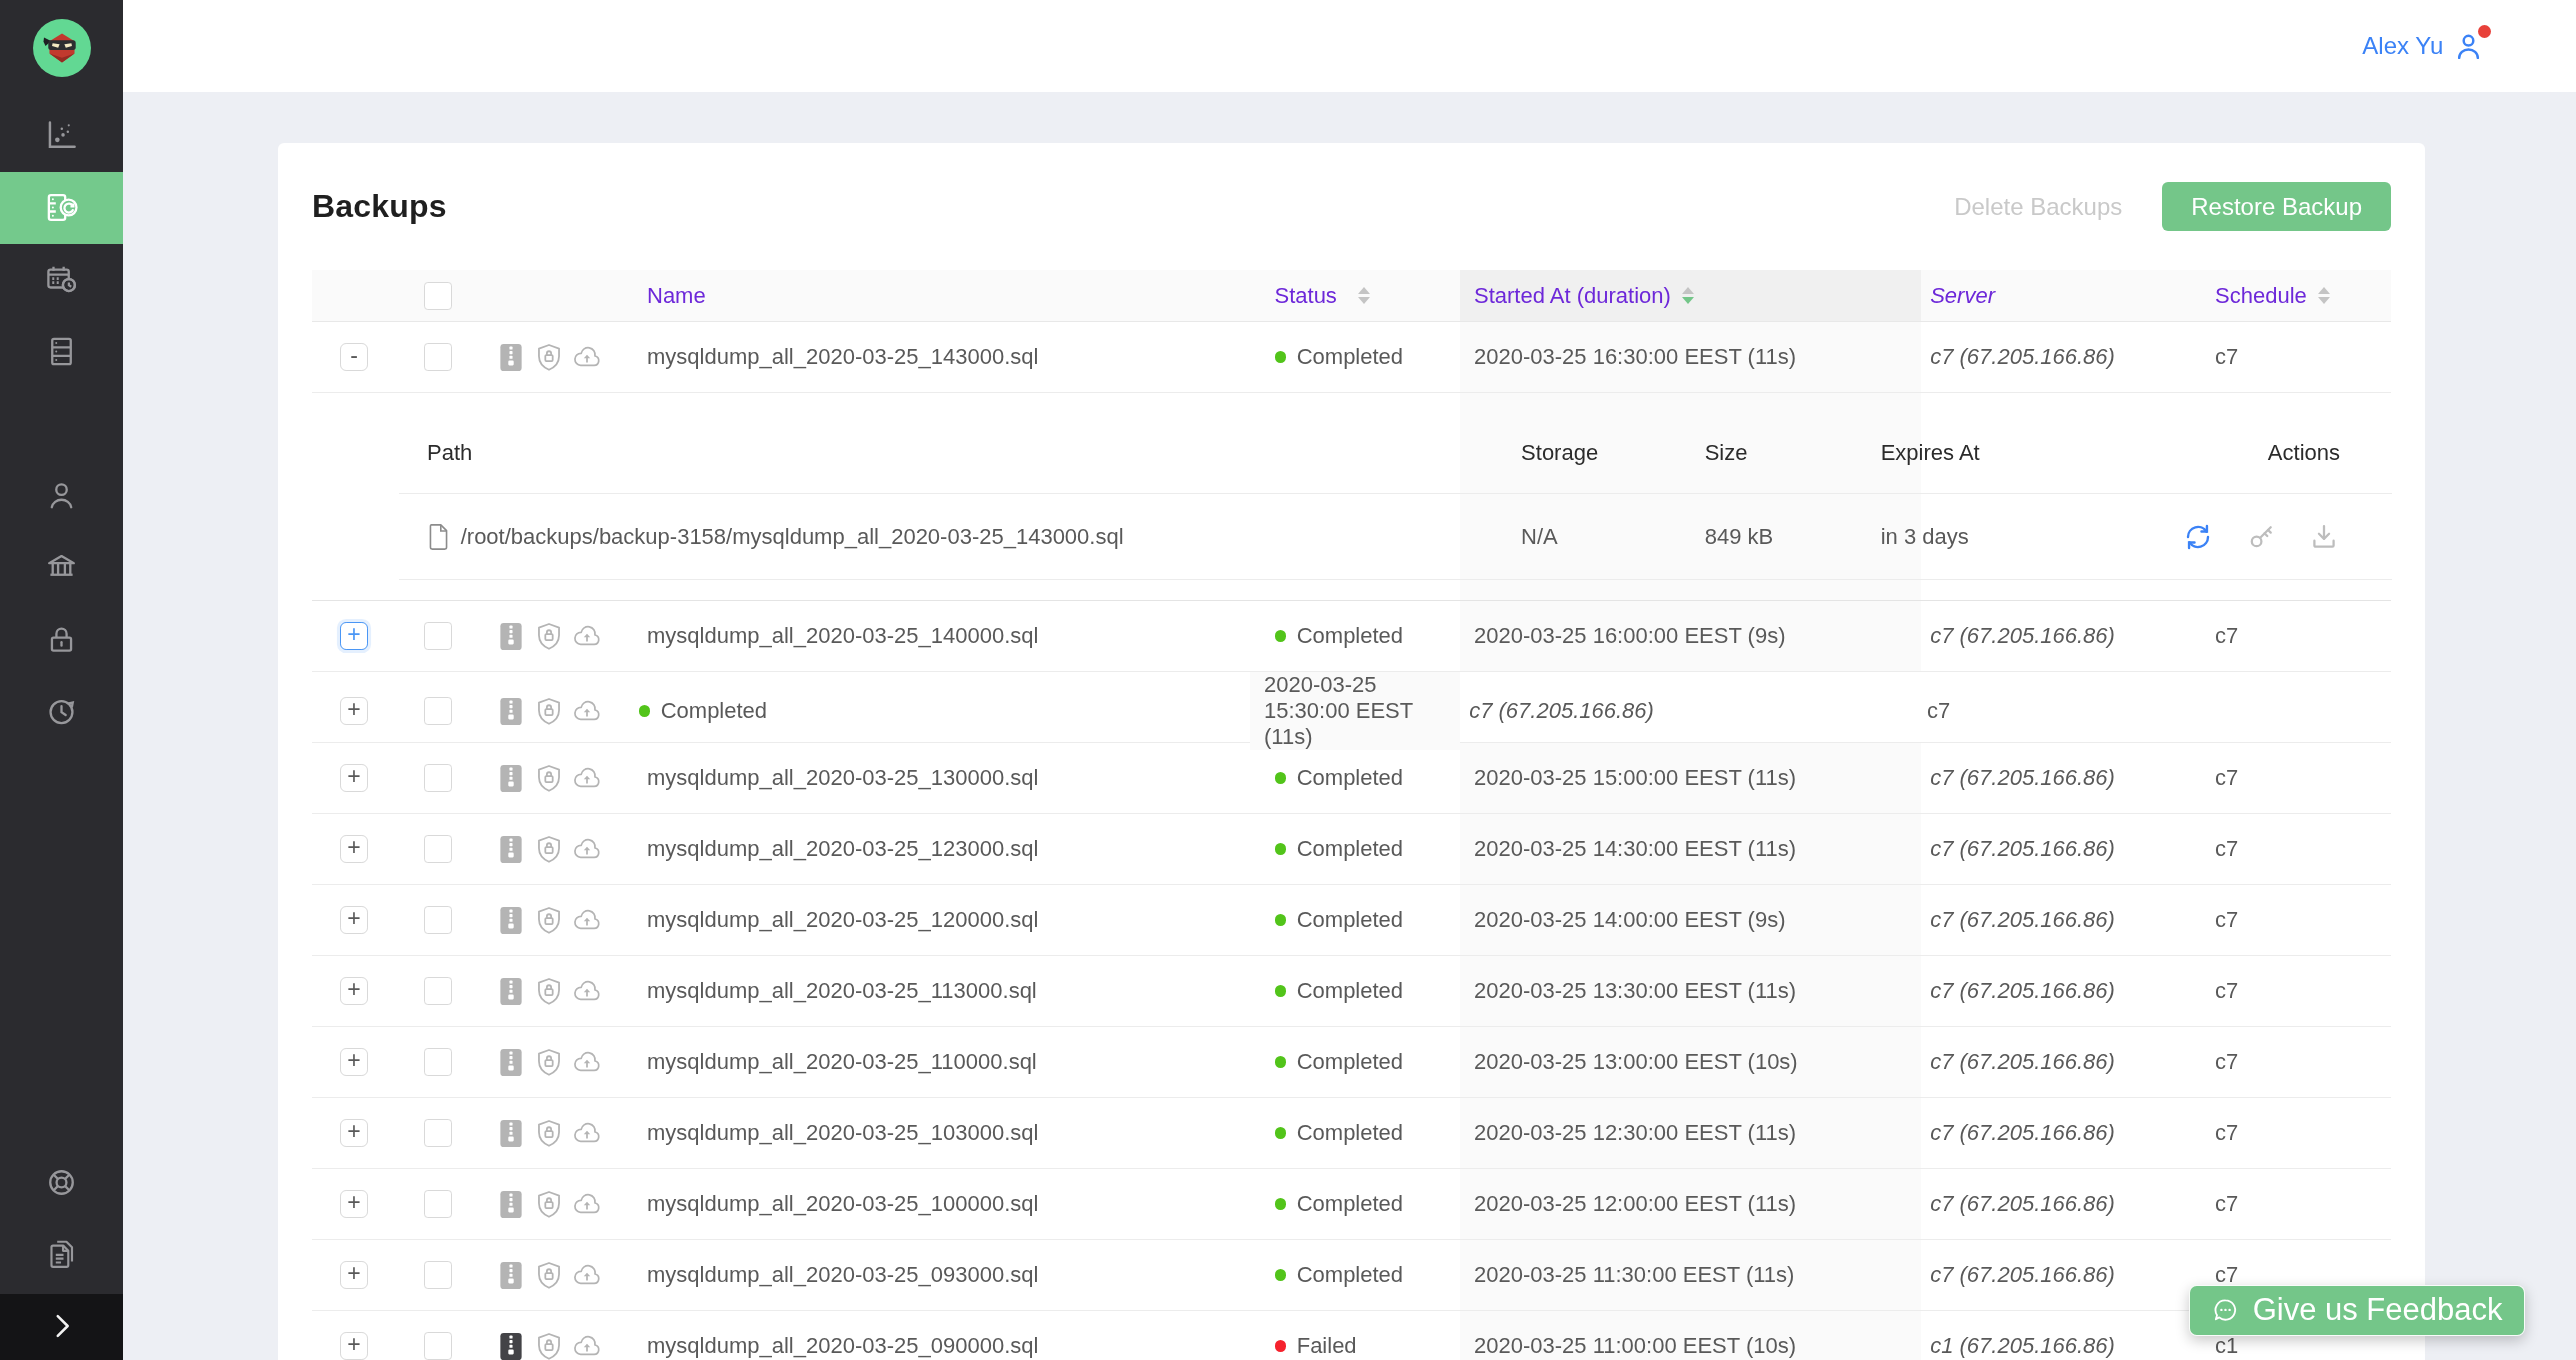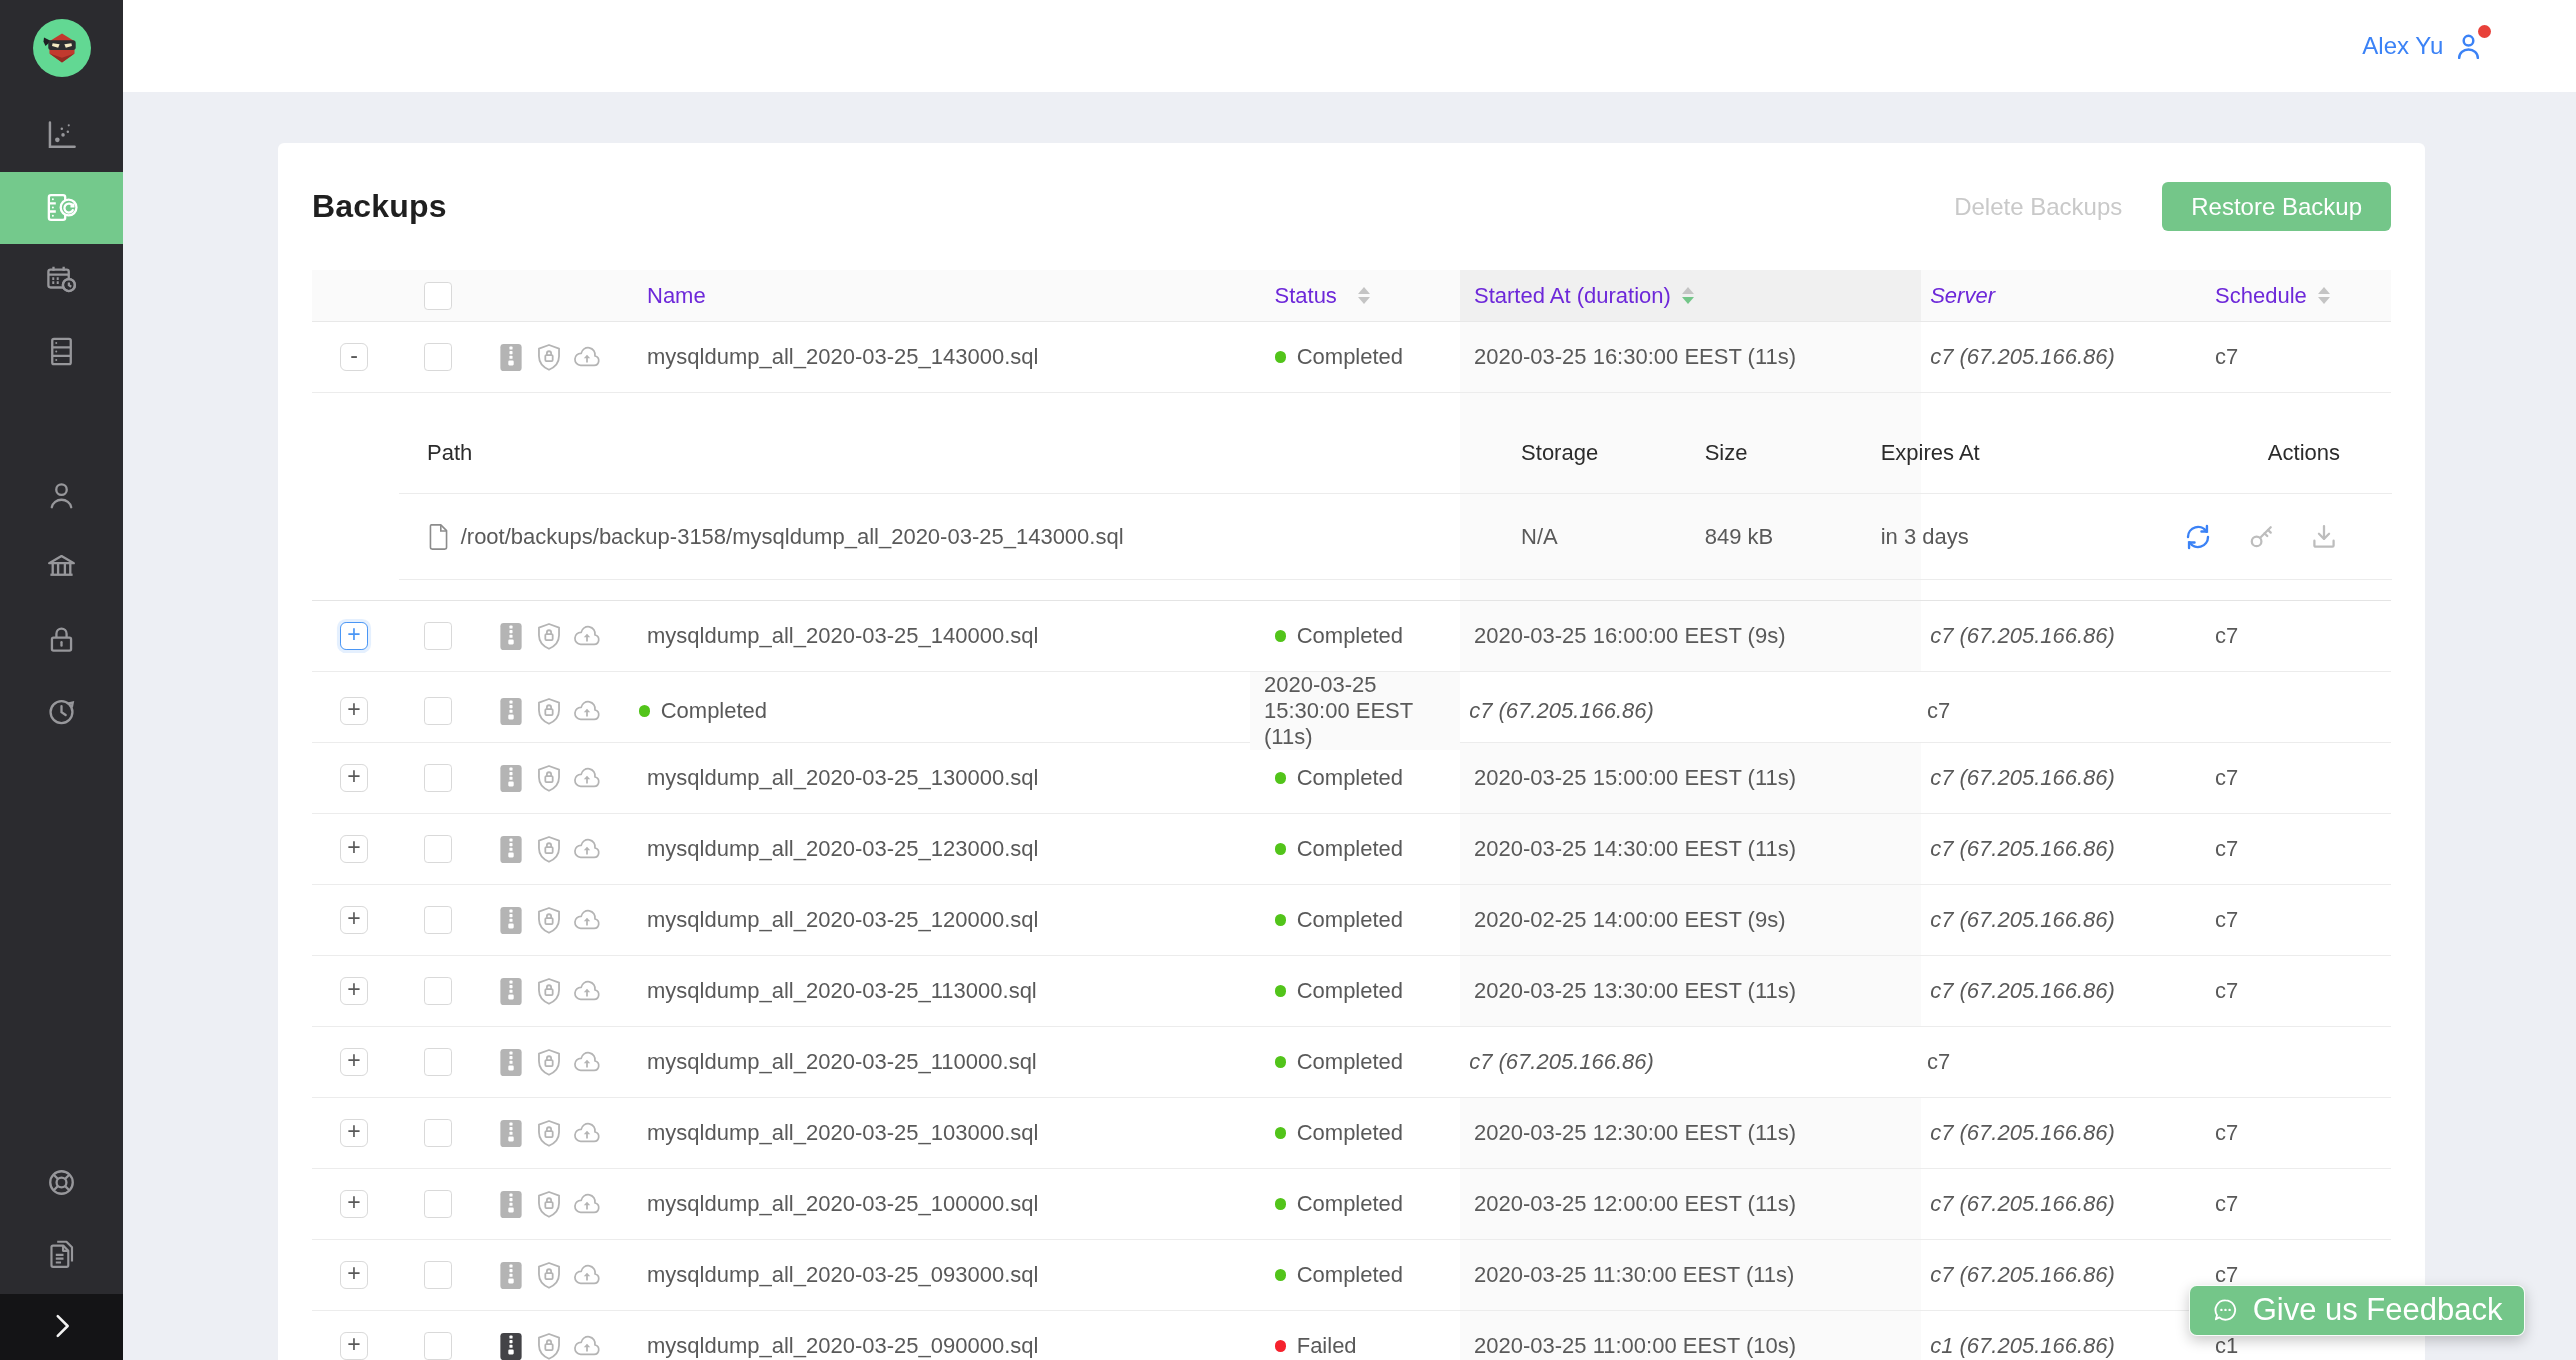--- a/index.html
+++ b/index.html
@@ -542,21 +542,21 @@
               <path d="M7.1 17.3h12.5a4.4 4.4 0 0 0 .8-8.7A6.4 6.4 0 0 0 7.6 6.2a4.8 4.8 0 0 0-.5 11.1Z" stroke-linejoin="round"></path>
               <path d="M13 7.4l3 3.4h-6z" fill="currentColor" stroke="none"></path>
               <path d="M13 10.4v3.6" stroke-linecap="round"></path>
             </svg>
     </div>
     <div class="tcell col-name">mysqldump_all_2020-03-25_120000.sql</div>
     <div class="tcell col-status">
       <span class="dot success"></span>
       <span class="status-text">Completed</span>
     </div>
-    <div class="tcell col-started">2020-02-25 14:00:00 EEST (9s)</div>
+    <div class="tcell col-started">2020-03-25 14:00:00 EEST (9s)</div>
     <div class="tcell col-server">c7 (67.205.166.86)</div>
     <div class="tcell col-schedule">c7</div>
   </div>
 
   <div class="trow">
     <div class="tcell col-expand">
             <span class="expand-btn">+</span>
           </div>
     <div class="tcell col-check">
             <span class="checkbox"></span>
@@ -618,20 +618,21 @@
               <path d="M7.1 17.3h12.5a4.4 4.4 0 0 0 .8-8.7A6.4 6.4 0 0 0 7.6 6.2a4.8 4.8 0 0 0-.5 11.1Z" stroke-linejoin="round"></path>
               <path d="M13 7.4l3 3.4h-6z" fill="currentColor" stroke="none"></path>
               <path d="M13 10.4v3.6" stroke-linecap="round"></path>
             </svg>
     </div>
     <div class="tcell col-name">mysqldump_all_2020-03-25_110000.sql</div>
     <div class="tcell col-status">
       <span class="dot success"></span>
       <span class="status-text">Completed</span>
     </div>
+    <div class="tcell col-started">2020-03-25 13:00:00 EEST (10s)</div>
     <div class="tcell col-server">c7 (67.205.166.86)</div>
     <div class="tcell col-schedule">c7</div>
   </div>
 
   <div class="trow">
     <div class="tcell col-expand">
             <span class="expand-btn">+</span>
           </div>
     <div class="tcell col-check">
             <span class="checkbox"></span>

